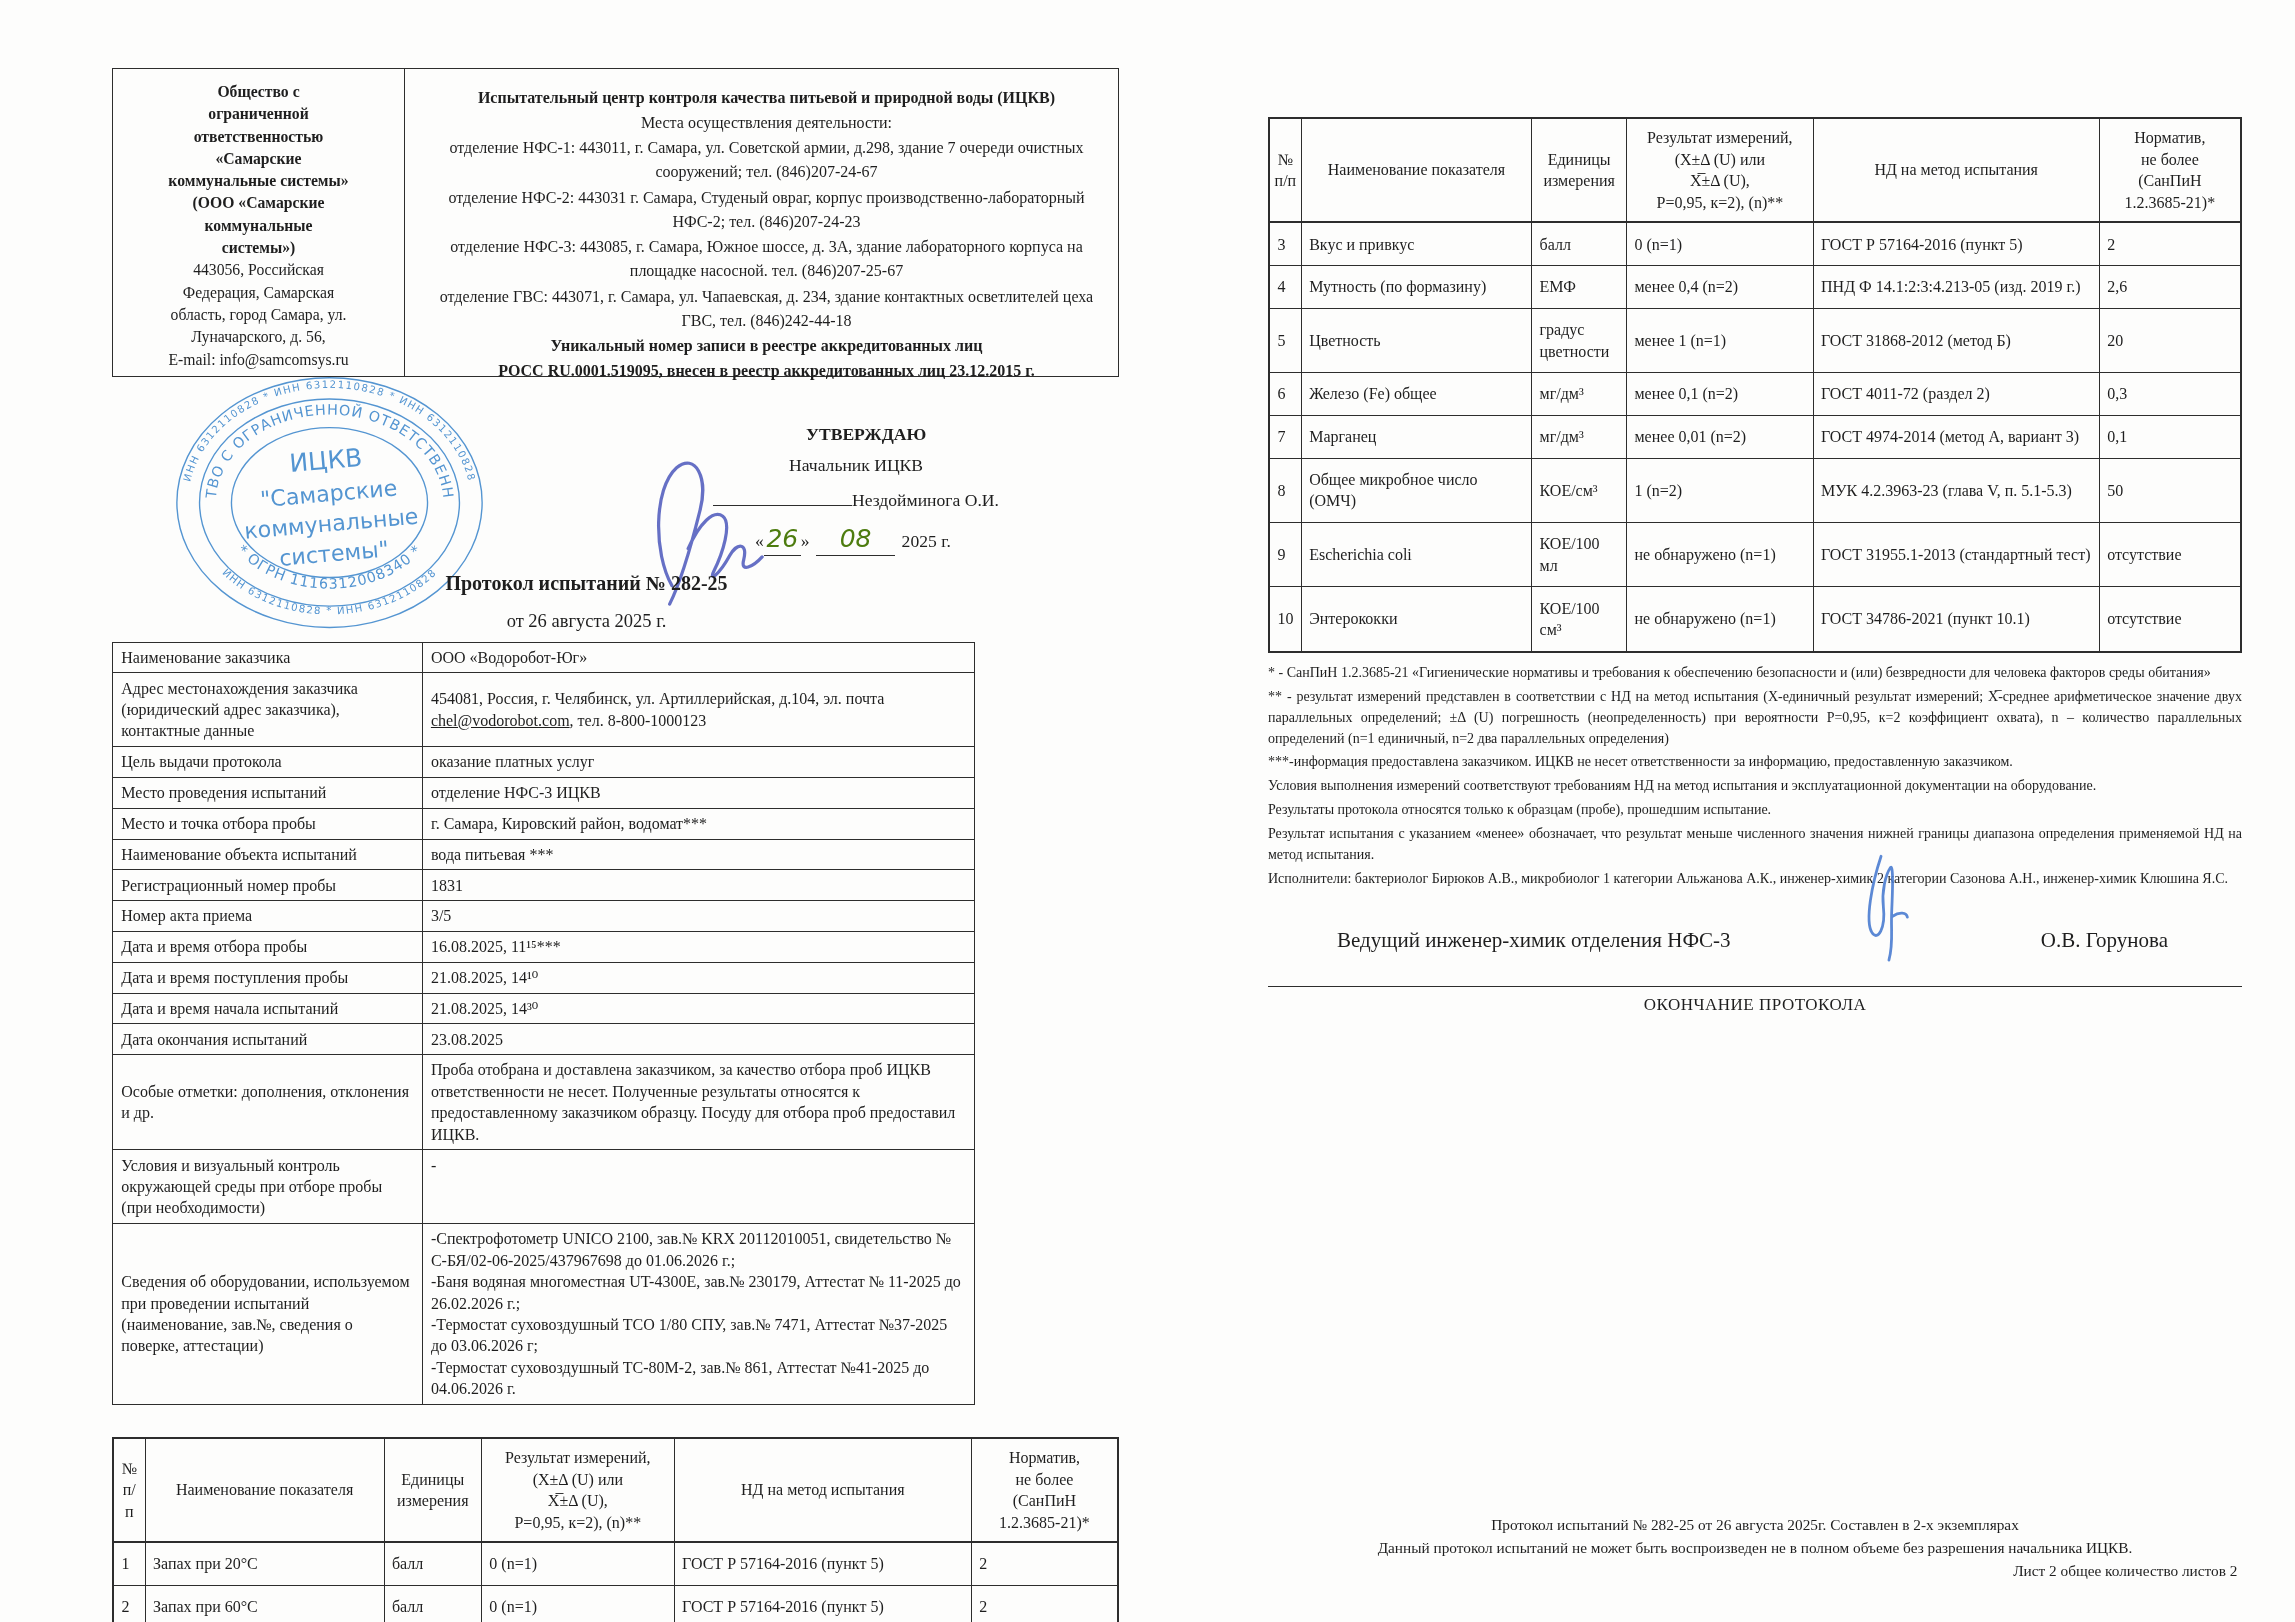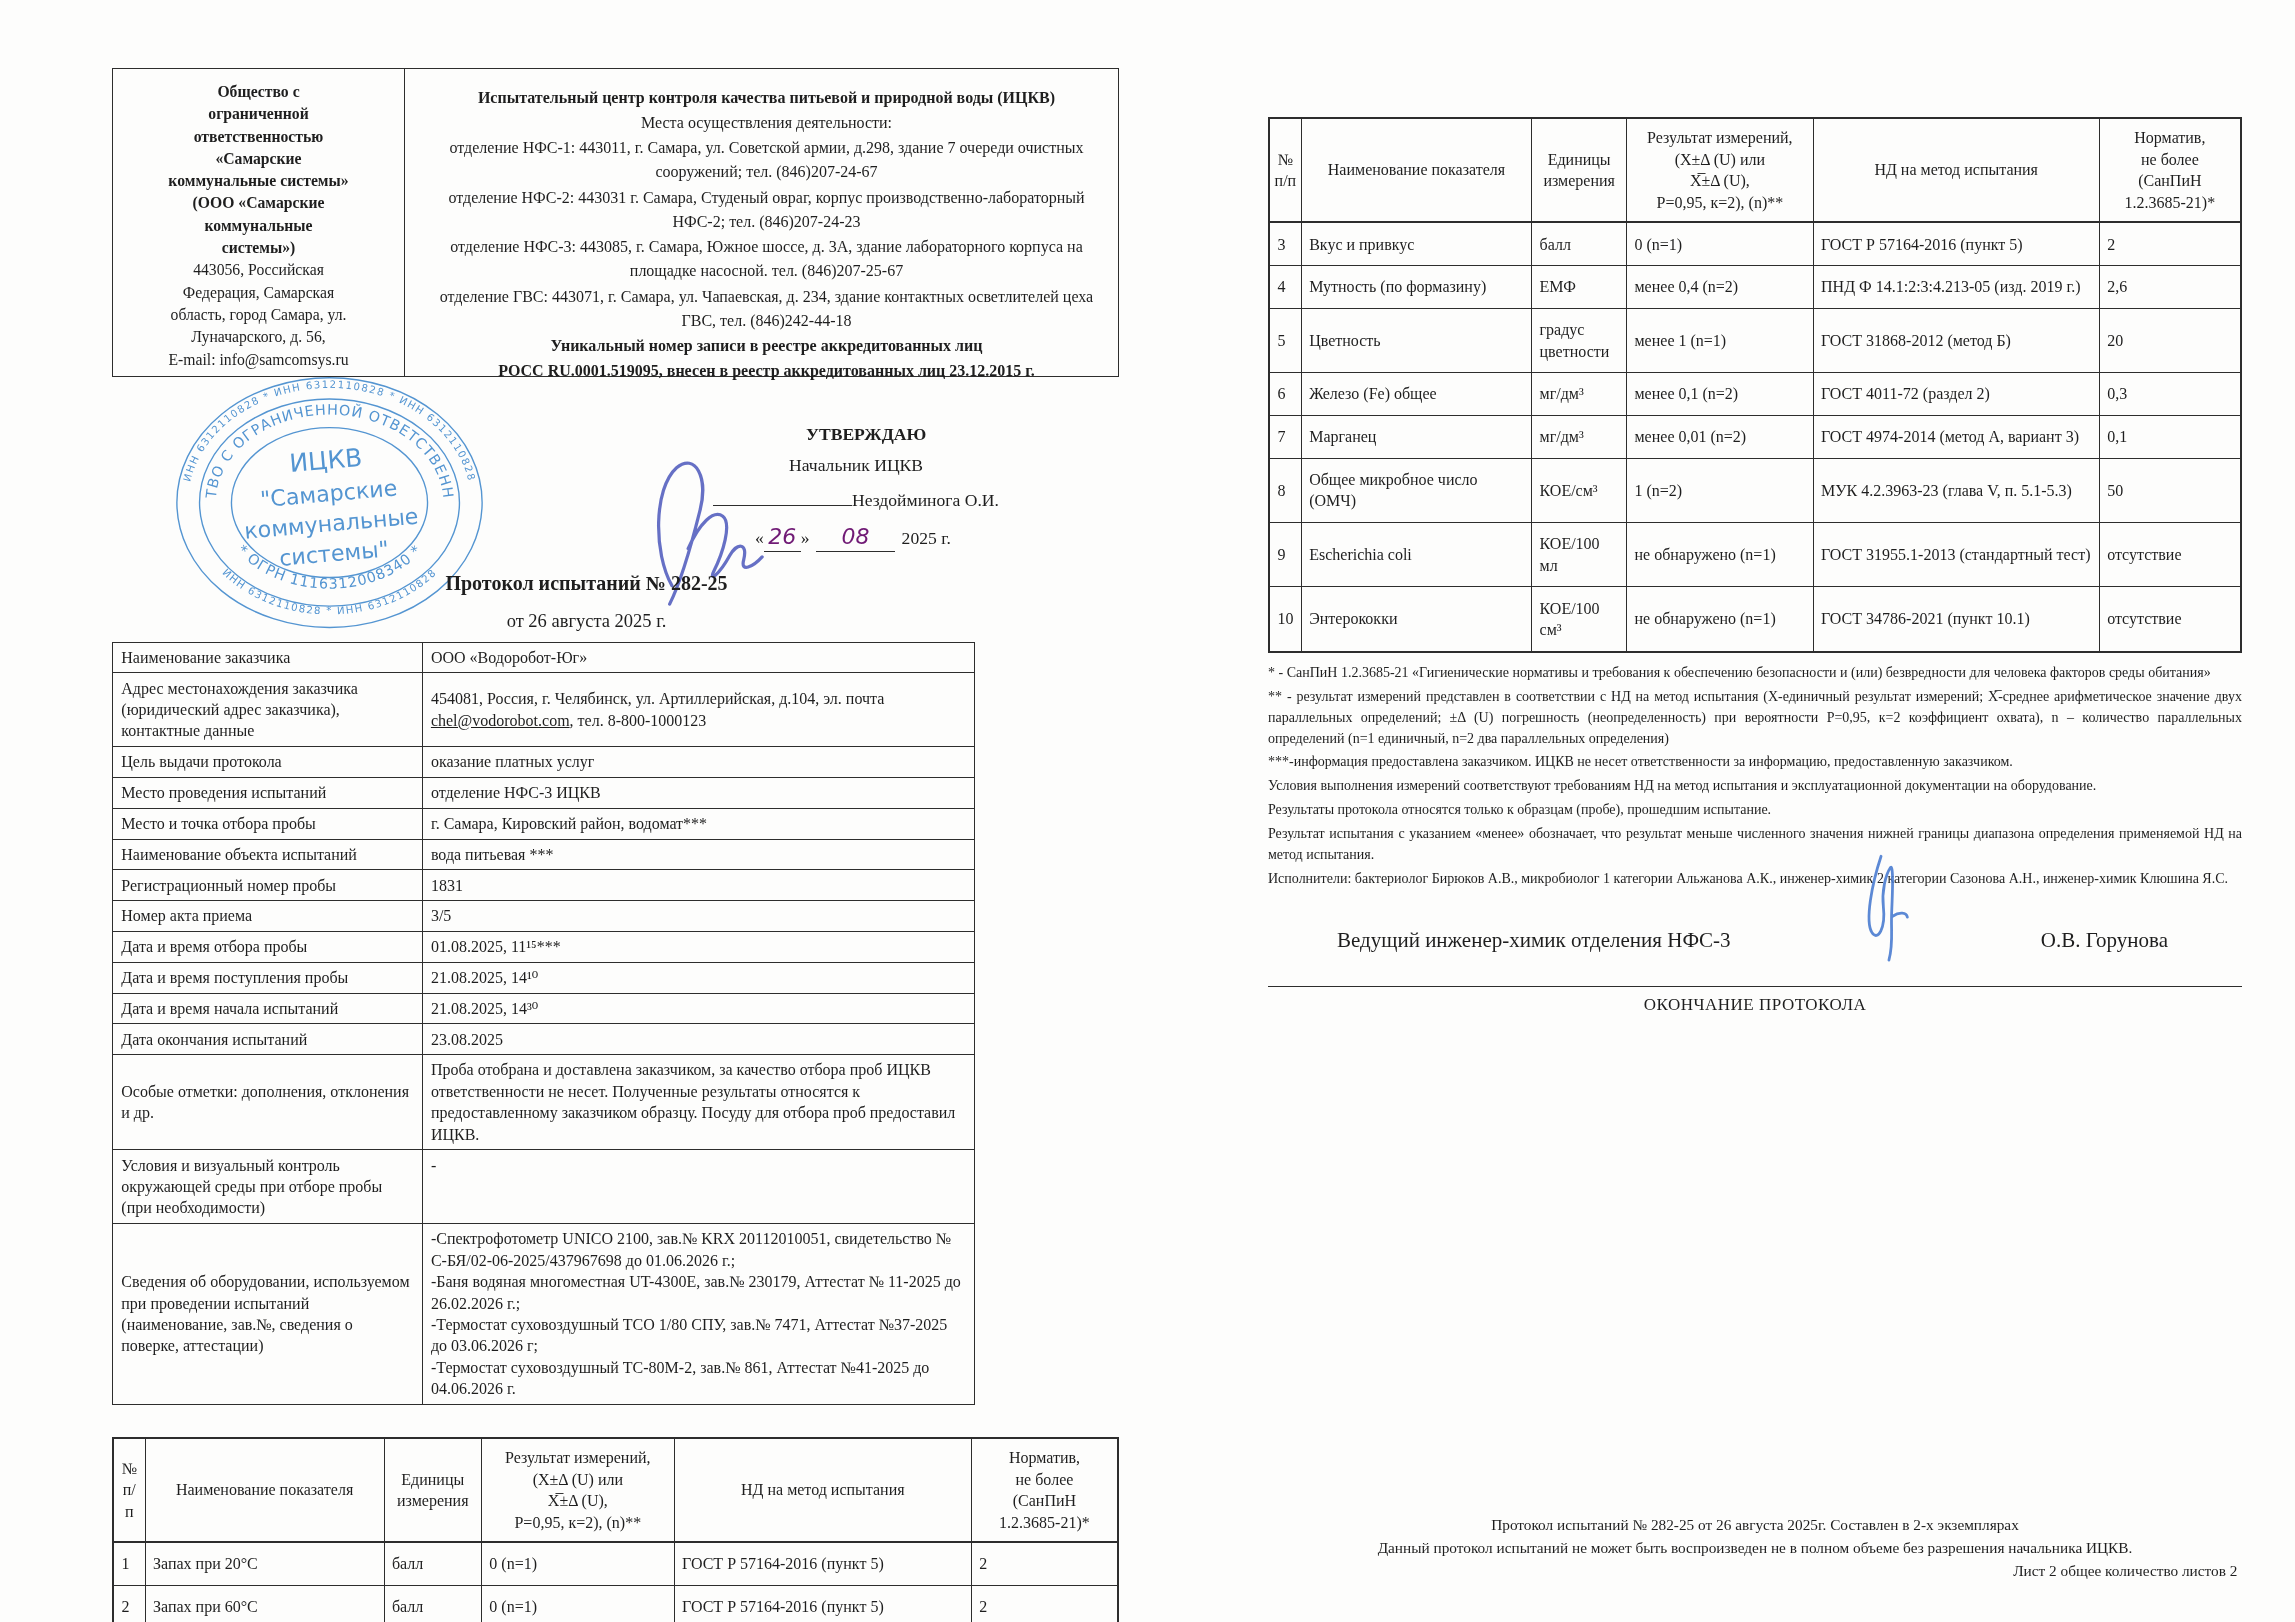--- a/index.html
+++ b/index.html
@@ -25,21 +25,21 @@
 
   
   .mid{position:relative;height:259px;}
   .stamp{position:absolute;left:60px;top:-2.8px;}
   .approve{position:absolute;left:601px;top:46px;width:361px;font-size:17.6px;line-height:1.35;}
   .approve .l1{margin-left:93px;}
   .approve .l2{margin-left:76px;margin-top:7.4px;}
   .approve .l3{margin-top:8.3px;}
   .approve .nameline{display:inline-block;border-bottom:1.4px solid #2d2d2d;width:139px;height:18.5px;}
   .approve .l4{margin-left:42px;margin-top:9.3px;}
-  .hand{font-family:"DejaVu Sans",sans-serif;font-style:italic;color:#701a75;font-size:22px;}
+  .hand{font-family:"DejaVu Sans",sans-serif;font-style:italic;color:#4d7c0f;font-size:25px;}
   .dayline{display:inline-block;border-bottom:1.4px solid #2d2d2d;min-width:37px;text-align:center;}
   .monthline{display:inline-block;border-bottom:1.4px solid #2d2d2d;min-width:79px;text-align:center;margin:0 6.5px;}
   .sig1{position:absolute;left:532px;top:56px;}
   .title{position:absolute;left:16px;right:74px;top:193px;text-align:center;}
   .title .t1{font-weight:bold;font-size:20px;}
   .title .t2{font-size:18.5px;margin-top:12px;}
 
   
   table{border-collapse:collapse;}
   table.info{width:863px;border:1.9px solid #2d2d2d;margin-top:5.6px;}
@@ -188,21 +188,21 @@
       <tr>
           <td class="lbl">Регистрационный номер пробы</td>
           <td>1831</td>
         </tr>
       <tr>
           <td class="lbl">Номер акта приема</td>
           <td>3/5</td>
         </tr>
       <tr>
           <td class="lbl">Дата и время отбора пробы</td>
-          <td>01.08.2025, 11¹⁵***</td>
+          <td>16.08.2025, 11¹⁵***</td>
         </tr>
       <tr>
           <td class="lbl">Дата и время поступления пробы</td>
           <td>21.08.2025, 14¹⁰</td>
         </tr>
       <tr>
           <td class="lbl">Дата и время начала испытаний</td>
           <td>21.08.2025, 14³⁰</td>
         </tr>
       <tr>

